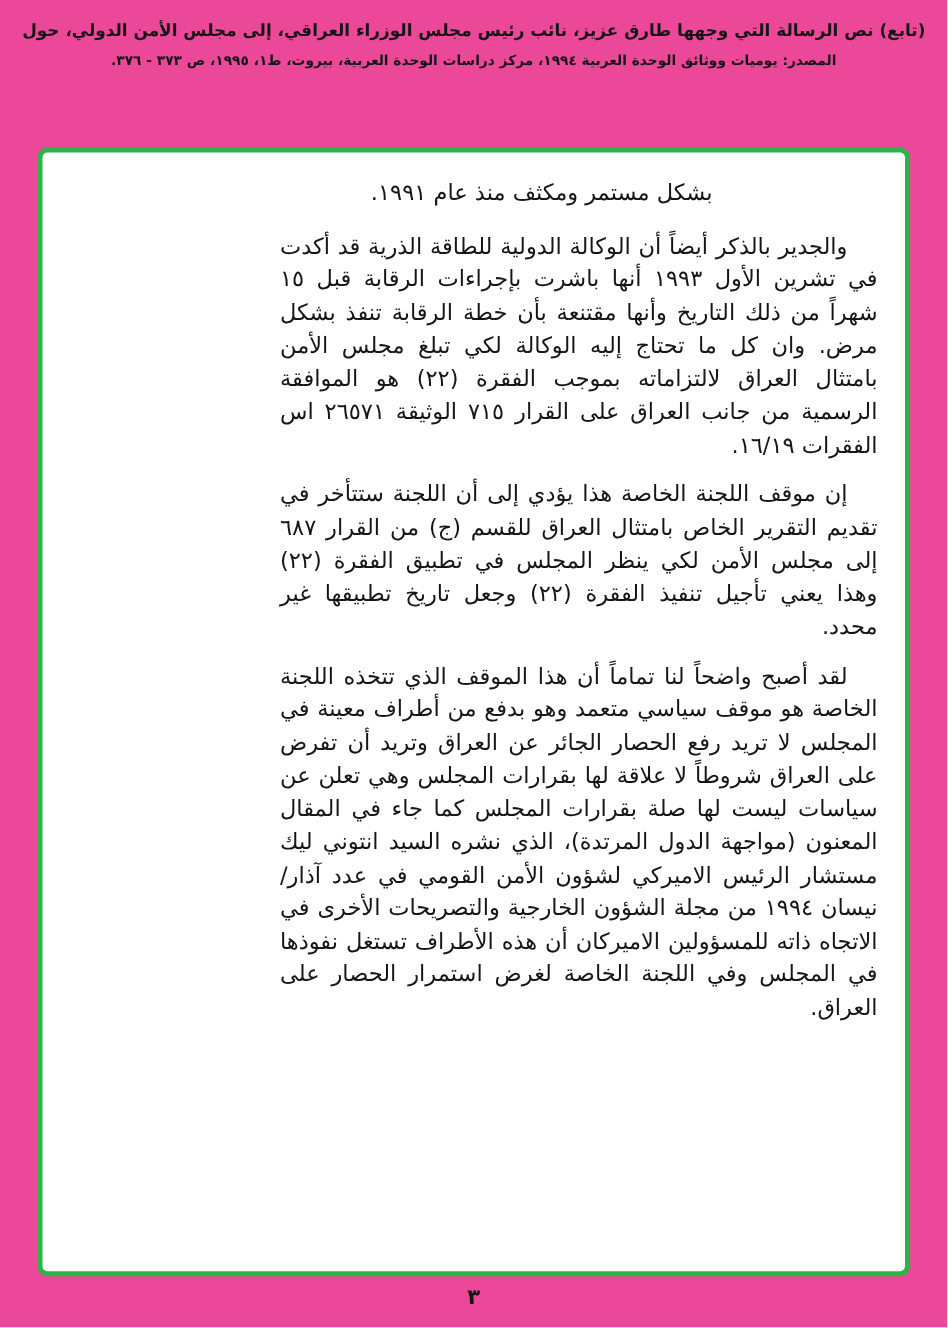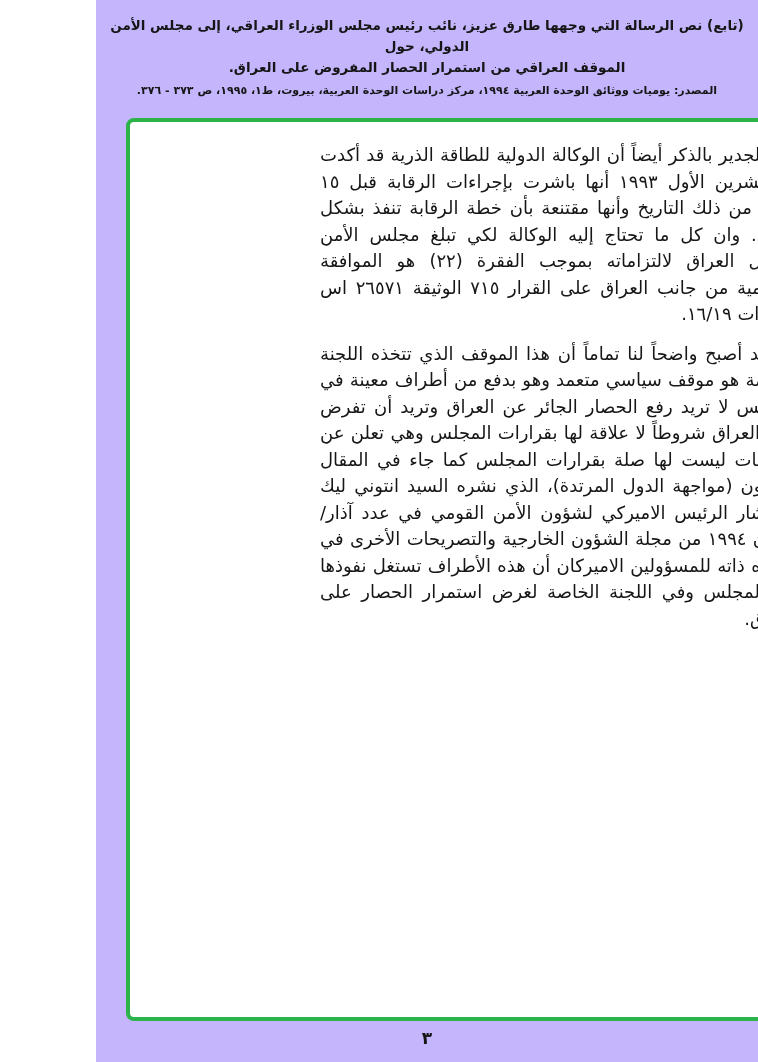--- a/index.html
+++ b/index.html
@@ -8,22 +8,22 @@
   }
   *{margin:0;padding:0;box-sizing:border-box;}
   html,body{background:#ffffff;}
   body{
     width:758px;height:1062px;
     font-family:"DejaVu Sans", sans-serif;
     color:var(--ink);
   }
   .page{
     position:relative;
-    width:662px;height:1062px;
-    background:#c4b5fd;
+    width:758px;height:1062px;
+    background:#ec4899;
     direction:rtl;
     overflow:hidden;
   }
   
   .doc-header{
     padding-top:15px;
     text-align:center;
     font-weight:bold;
   }
   .h-line{
@@ -79,28 +79,29 @@
     font-weight:bold;
   }
 </style>
 </head>
 <body>
 
 <div class="page">
 
   <header class="doc-header">
     <div class="h-line">(تابع) نص الرسالة التي وجهها طارق عزيز، نائب رئيس مجلس الوزراء العراقي، إلى مجلس الأمن الدولي، حول</div>
-    <div class="h-line">الموقف العراقي من استمرار الحصار المفروض على العراق.</div>
     <div class="h-source">المصدر: يوميات ووثائق الوحدة العربية ١٩٩٤، مركز دراسات الوحدة العربية، بيروت، ط١، ١٩٩٥، ص ٣٧٣ - ٣٧٦.</div>
   </header>
 
   <div class="green-box">
     <div class="text-col">
 
+    <p class="para continuation">بشكل مستمر ومكثف منذ عام ١٩٩١.</p>
         <p class="para">والجدير بالذكر أيضاً أن الوكالة الدولية للطاقة الذرية قد أكدت في تشرين الأول ١٩٩٣ أنها باشرت بإجراءات الرقابة قبل ١٥ شهراً من ذلك التاريخ وأنها مقتنعة بأن خطة الرقابة تنفذ بشكل مرض. وان كل ما تحتاج إليه الوكالة لكي تبلغ مجلس الأمن بامتثال العراق لالتزاماته بموجب الفقرة (٢٢) هو الموافقة الرسمية من جانب العراق على القرار ٧١٥ الوثيقة ٢٦٥٧١ اس الفقرات ١٦/١٩.</p>
+        <p class="para">إن موقف اللجنة الخاصة هذا يؤدي إلى أن اللجنة ستتأخر في تقديم التقرير الخاص بامتثال العراق للقسم (ج) من القرار ٦٨٧ إلى مجلس الأمن لكي ينظر المجلس في تطبيق الفقرة (٢٢) وهذا يعني تأجيل تنفيذ الفقرة (٢٢) وجعل تاريخ تطبيقها غير محدد.</p>
         <p class="para">لقد أصبح واضحاً لنا تماماً أن هذا الموقف الذي تتخذه اللجنة الخاصة هو موقف سياسي متعمد وهو بدفع من أطراف معينة في المجلس لا تريد رفع الحصار الجائر عن العراق وتريد أن تفرض على العراق شروطاً لا علاقة لها بقرارات المجلس وهي تعلن عن سياسات ليست لها صلة بقرارات المجلس كما جاء في المقال المعنون (مواجهة الدول المرتدة)، الذي نشره السيد انتوني ليك مستشار الرئيس الاميركي لشؤون الأمن القومي في عدد آذار/نيسان ١٩٩٤ من مجلة الشؤون الخارجية والتصريحات الأخرى في الاتجاه ذاته للمسؤولين الاميركان أن هذه الأطراف تستغل نفوذها في المجلس وفي اللجنة الخاصة لغرض استمرار الحصار على العراق.</p>
       </div>
   </div>
 
   <footer class="page-footer">
     <span class="page-num">٣</span>
   </footer>
 
 </div>
 

